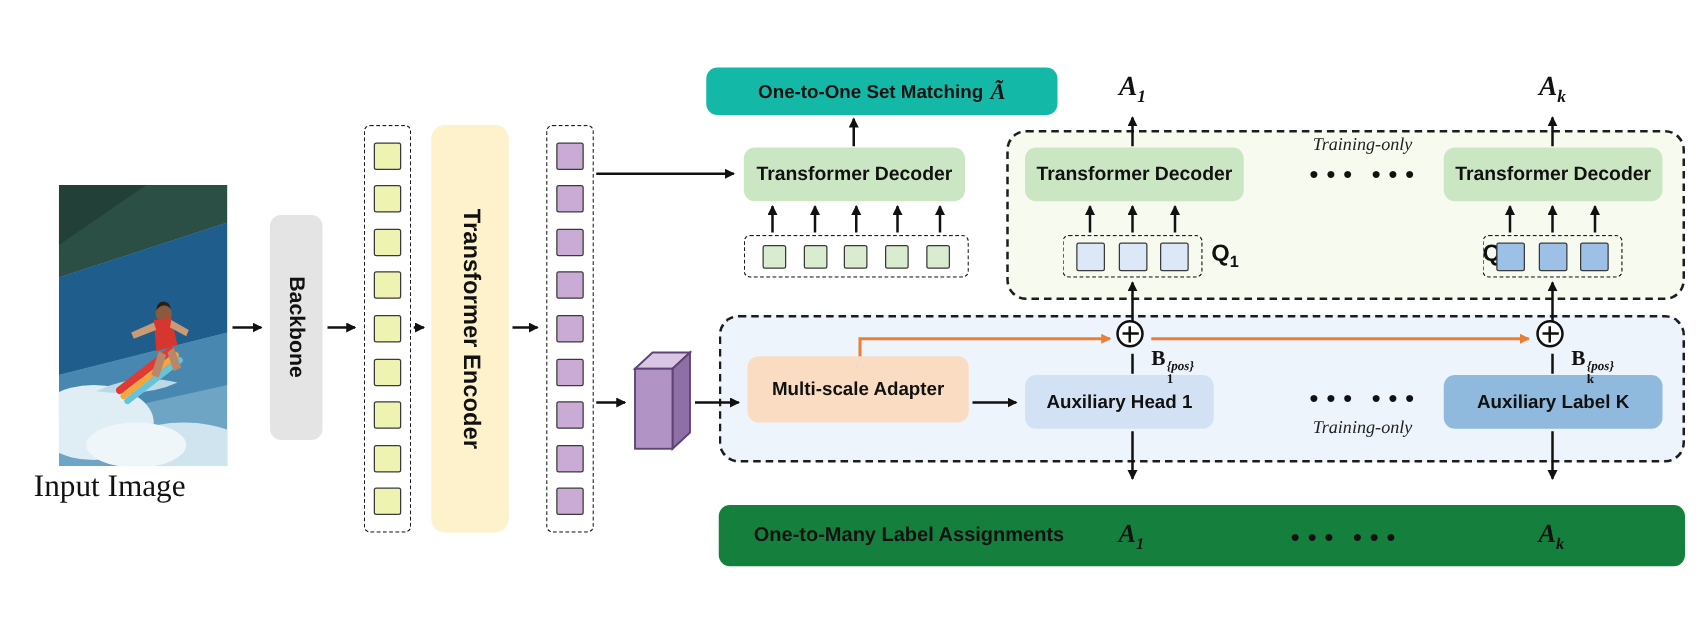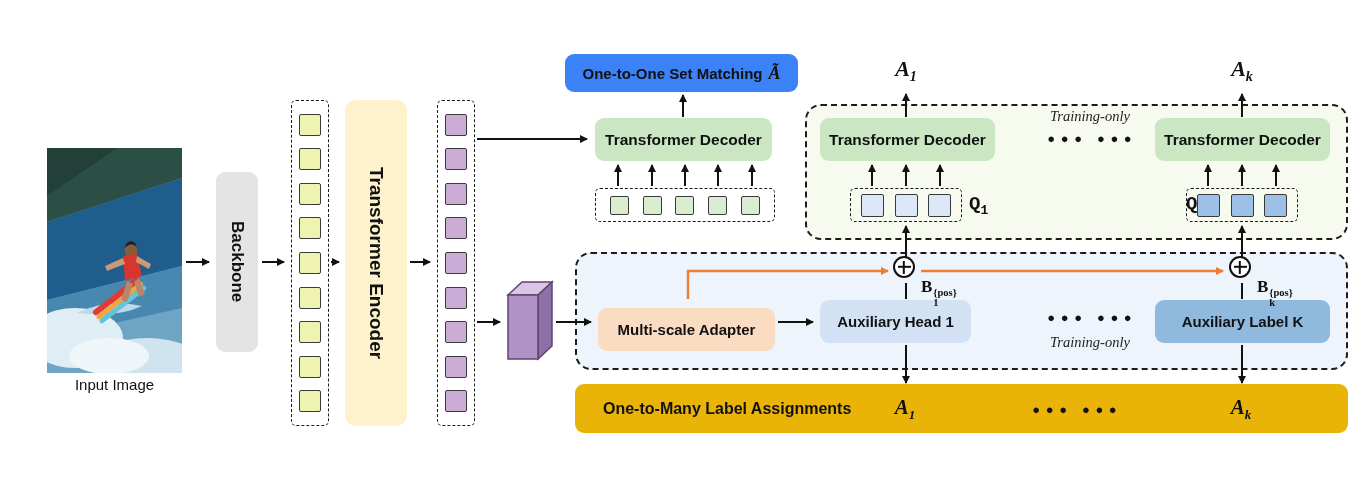--- a/index.html
+++ b/index.html
@@ -21,41 +21,41 @@
   .tk-yellow{width:22px;height:22px;background:#eff3b2}
   .tk-purple{width:22px;height:22px;background:#c9abd6}
   .tk-green{width:19px;height:19px;background:#d9ecd0}
   .tk-blue1{width:23px;height:23px;background:#dce8f8}
   .tk-bluek{width:23px;height:23px;background:#9dc0e6}
 
   .serif{font-family:"Liberation Serif",serif}
   .a-sym{position:absolute;z-index:3;font-family:"Liberation Serif",serif;font-weight:bold;
          font-style:italic;font-size:22px;text-align:center}
   .a-sym sub{font-size:14px}
-  .q-sym{position:absolute;z-index:3;font-family:Liberation Mono, monospace;font-weight:bold;font-size:19px}
+  .q-sym{position:absolute;z-index:3;font-family:Liberation Sans, sans-serif;font-weight:bold;font-size:19px}
   .q-sym sub{font-size:13px}
   .b-sym{position:absolute;z-index:4;font-family:"Liberation Serif",serif;font-weight:bold;font-size:17px}
   .stack{display:inline-flex;flex-direction:column;align-items:flex-start;font-size:10.5px;
          line-height:10px;transform:translateY(4px);margin-left:1px}
-  .stack .sup{}
+  .stack .sup{font-style:italic}
 
   .training-only{position:absolute;z-index:3;font-family:"Liberation Serif",serif;font-style:italic;
                  font-size:14.5px;text-align:center;color:#222}
   .dots{position:absolute;z-index:3;font-size:13px;letter-spacing:1px;text-align:center;
         color:#111;font-weight:bold;white-space:pre}
 
   .oplus{position:absolute;width:22px;height:22px;border:2.4px solid #101010;border-radius:50%;
          background:#fff;z-index:4}
   .oplus::before{content:"";position:absolute;left:50%;top:2.5px;bottom:2.5px;width:2.4px;
                  transform:translateX(-50%);background:#101010}
   .oplus::after{content:"";position:absolute;top:50%;left:2.5px;right:2.5px;height:2.4px;
                 transform:translateY(-50%);background:#101010}
 
   .photo{position:absolute;z-index:3;overflow:hidden}
-  .input-label{position:absolute;z-index:3;font-family:Liberation Sans, sans-serif;font-size:15px;text-align:center}
+  .input-label{position:absolute;z-index:3;font-family:Liberation Serif, serif;font-size:25px;text-align:left}
 
   .assign-inner{position:absolute;top:50%;transform:translateY(-50%)}
   .caption{position:absolute;left:0;top:464px;width:100%;text-align:center;
            font-family:"Liberation Serif",serif;font-size:19.5px;color:#111;z-index:3}
   .caption .bold{font-weight:bold}
 </style>
 </head>
 <body>
 
 <div class="canvas">
@@ -160,21 +160,21 @@
     <div class="token tk-purple"></div>
     <div class="token tk-purple"></div>
     <div class="token tk-purple"></div>
     <div class="token tk-purple"></div>
     <div class="token tk-purple"></div>
     <div class="token tk-purple"></div>
     <div class="token tk-purple"></div>
     <div class="token tk-purple"></div>
   </div>
 
-  <div class="box" style="left:565px;top:54px;width:233px;height:38px;background:#3b82f6;font-size:15px;gap:6px">
+  <div class="box" style="left:565px;top:54px;width:281px;height:38px;background:#14b8a6;font-size:15px;gap:6px">
     <span>One-to-One Set Matching</span>
     <span class="serif" style="font-style:italic;font-size:18px">Ã</span>
   </div>
 
   <div class="box" style="left:595px;top:118px;width:177px;height:43px;background:#cbe6c3;font-size:15.5px">
     <span>Transformer Decoder</span>
   </div>
 
   <div class="token-box" style="left:595px;top:188px;width:180px;height:34px">
     <div class="token tk-green"></div>
@@ -219,21 +219,21 @@
   </div>
 
   <div class="photo" style="left:500px;top:276px;width:60px;height:90px;overflow:visible;z-index:3">
     <svg width="60" height="90" viewBox="0 0 60 90">
       <polygon points="8,19 22,6 52,6 38,19" fill="#d9c6e4" stroke="#5e4473" stroke-width="1.5"></polygon>
       <polygon points="38,19 52,6 52,70 38,83" fill="#8e6fa6" stroke="#5e4473" stroke-width="1.5"></polygon>
       <rect x="8" y="19" width="30" height="64" fill="#b293c6" stroke="#5e4473" stroke-width="1.5"></rect>
     </svg>
   </div>
 
-  <div class="box" style="left:598px;top:308px;width:177px;height:43px;background:#fadcc3;font-size:15px">
+  <div class="box" style="left:598px;top:285px;width:177px;height:53px;background:#fadcc3;font-size:15px">
     <span>Multi-scale Adapter</span>
   </div>
   <div class="box" style="left:820px;top:300px;width:151px;height:43px;background:#d2e2f4;font-size:15px">
     <span>Auxiliary Head 1</span>
   </div>
   <div class="dots" style="left:1020px;top:310px;width:140px">● ● ●   ● ● ●</div>
   <div class="training-only" style="left:1025px;top:334px;width:130px">Training-only</div>
   <div class="box" style="left:1155px;top:300px;width:175px;height:43px;background:#8fb9dd;font-size:15px">
     <span>Auxiliary Label K</span>
   </div>
@@ -247,21 +247,21 @@
         <span class="sub2">1</span>
       </span>
   </div>
   <div class="b-sym" style="left:1257px;top:277px">
     <span>B</span><span class="stack">
         <span class="sup">{pos}</span>
         <span class="sub2">k</span>
       </span>
   </div>
 
-  <div class="box" style="left:575px;top:384px;width:773px;height:49px;background:#eab308;display:block">
+  <div class="box" style="left:575px;top:404px;width:773px;height:49px;background:#15803d;display:block">
     <span class="assign-inner" style="left:28px;font-size:16px">One-to-Many Label Assignments</span>
     <span class="assign-inner serif" style="left:300px;width:60px;text-align:center;font-style:italic;font-size:21px">
       <span>A</span><sub style="font-size:13px">1</sub>
     </span>
     <span class="assign-inner" style="left:420px;width:160px;text-align:center;font-size:13px;letter-spacing:1px;white-space:pre">● ● ●   ● ● ●</span>
     <span class="assign-inner serif" style="left:636px;width:60px;text-align:center;font-style:italic;font-size:21px">
       <span>A</span><sub style="font-size:13px">k</sub>
     </span>
   </div>
 

